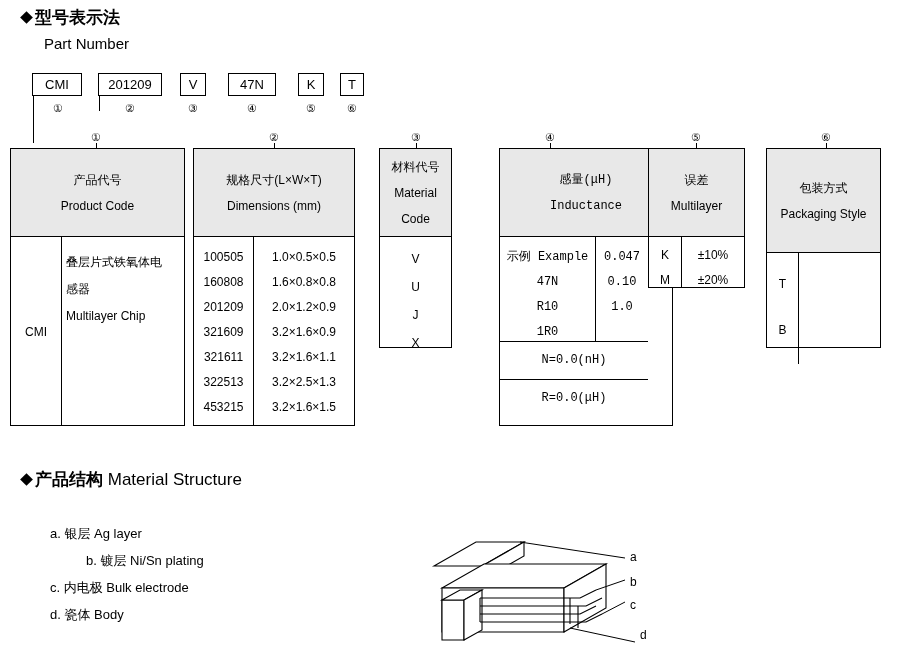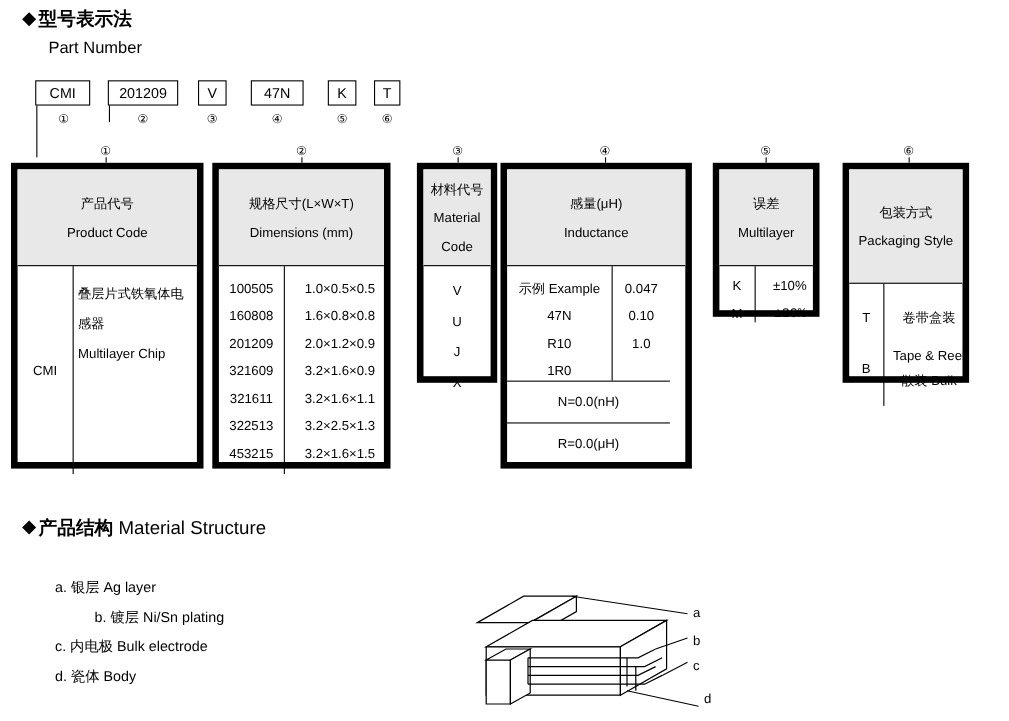--- a/index.html
+++ b/index.html
@@ -60,21 +60,21 @@
   }
   .lead {
     position: absolute;
     border-left: 1px solid #000;
     width: 0;
   }
 
   
   .tbl {
     position: absolute;
-    border: 6px solid #000000;
+    border: 1px solid #000000;
     box-sizing: border-box;
     background: #fff;
   }
   .hdr {
     background: #e8e8e8;
     border-bottom: 1px solid #000;
     box-sizing: border-box;
     text-align: center;
     display: flex;
     flex-direction: column;
@@ -202,21 +202,21 @@
     <div>Code</div>
   </div>
   <div style="position:relative; height:111px; padding-top:8px;">
     <div class="cell" style="line-height:28px;">V</div>
     <div class="cell" style="line-height:28px;">U</div>
     <div class="cell" style="line-height:28px;">J</div>
     <div class="cell" style="line-height:28px;">X</div>
   </div>
 </div>
 
-<div class="tbl" style="left:455px; top:148px; width:174px; height:278px;">
+<div class="tbl" style="left:499px; top:148px; width:174px; height:278px;font-family:Liberation Mono, monospace;">
   <div class="hdr" style="height:88px;">
     <div>感量(μH)</div>
     <div>Inductance</div>
   </div>
   <div style="position:relative; height:189px;">
 
     <div class="vline" style="left:95px; top:0; height:104px;"></div>
     <div class="abs" style="left:0; top:8px; width:95px;">
       <div class="cell" style="line-height:25px;">示例 Example</div>
       <div class="cell" style="line-height:25px;">47N</div>
@@ -242,40 +242,35 @@
     <div>Multilayer</div>
   </div>
   <div style="position:relative; height:51px;">
     <div class="vline" style="left:32px; top:0; height:51px;"></div>
     <div class="abs" style="left:0; top:6px; width:32px;">
       <div class="cell" style="line-height:25px;">K</div>
       <div class="cell" style="line-height:25px;">M</div>
     </div>
     <div class="abs" style="left:33px; top:6px; width:62px;">
       <div class="cell" style="line-height:25px;">±10%</div>
-      <div class="cell" style="line-height:25px;font-family:Liberation Mono, monospace;">±20%</div>
+      <div class="cell" style="line-height:25px;">±20%</div>
     </div>
   </div>
 </div>
 
 <div class="tbl" style="left:766px; top:148px; width:115px; height:200px;">
   <div class="hdr" style="height:104px;">
     <div>包装方式</div>
     <div>Packaging Style</div>
   </div>
   <div style="position:relative; height:111px;">
     <div class="vline" style="left:31px; top:0; height:111px;"></div>
     <div class="abs" style="left:0; top:8px; width:31px;">
       <div class="cell" style="line-height:46px;">T</div>
       <div class="cell" style="line-height:46px;">B</div>
-    </div>
-    <div class="abs" style="left:32px; top:8px; width:81px;">
-      <div class="cell" style="line-height:46px;">卷带盒装</div>
-      <div class="cell" style="line-height:23px;">Tape &amp; Reel</div>
-      <div class="cell" style="line-height:23px;">散装 Bulk</div>
     </div>
   </div>
 </div>
 
 <div class="sec-head" style="left:22px; top:468px;">
   <span class="diamond"></span><span>产品结构</span><span style="font-weight:normal;">&nbsp;</span><span style="font-weight:normal;">Material Structure</span>
 </div>
 
 <div class="struct-item" style="left:50px; top:525px;">a.  银层  Ag layer</div>
 <div class="struct-item" style="left:50px; top:552px;padding-left:36px;">b.  镀层 Ni/Sn plating</div>

